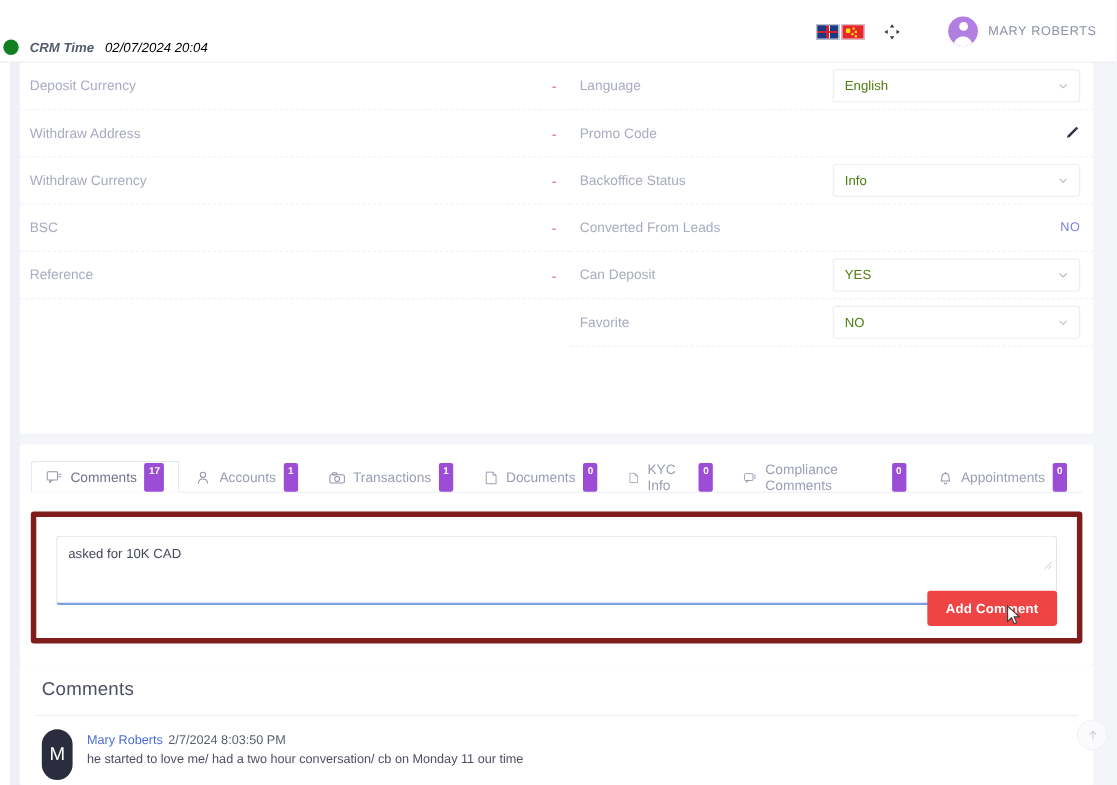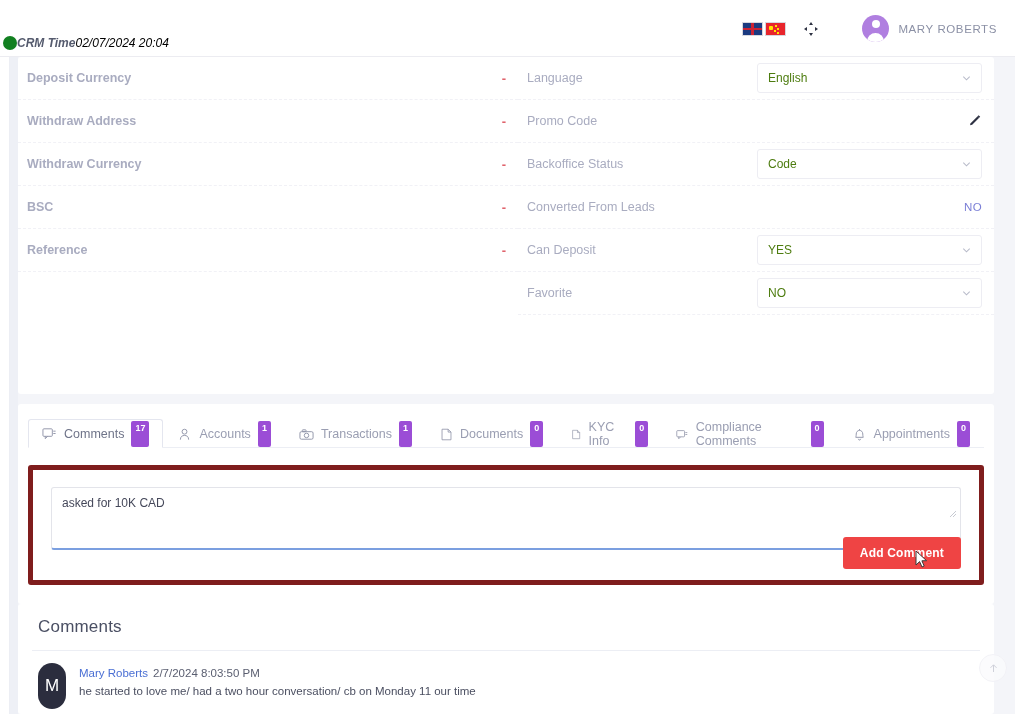--- a/index.html
+++ b/index.html
@@ -109,21 +109,21 @@
     background: #ffffff;
   }
   .user-name {
     font-size: 11.5px; letter-spacing: 0.6px;
     color: #8b90a5;
   }
 
   
   .crm-time-row {
     position: absolute; left: 0px; top: 36px;
-    display: flex; align-items: center; gap: 0;
+    display: flex; align-items: center; gap: 10px;
     z-index: 5;
   }
   .status-dot {
     width: 14px; height: 14px; border-radius: 50%;
     background: #128021;
     margin-left: 3px;
   }
   .crm-label {
     font-size: 12px; font-weight: bold; font-style: italic;
     color: #555b6e;
@@ -135,21 +135,20 @@
   
   .card-top {
     position: absolute; left: 18px; top: 57px;
     width: 976px; height: 337px;
     background: #ffffff;
     border-radius: 3px;
   }
   .col-left {
     position: absolute; left: 0px; top: 0px;
     width: 500px;
-    font-weight: bold;
   }
   .col-right {
     position: absolute; left: 500px; top: 0px;
     width: 476px;
   }
   .field-row {
     position: relative;
     height: 43px;
     display: flex; align-items: center;
     border-bottom: 1px dashed #f1f1f6;
@@ -408,21 +407,21 @@
           <span class="pencil-btn">
             <svg width="14" height="14" viewBox="0 0 14 14">
               <path d="M2 11.2 L2.6 9.2 L9.6 2.2 L11.2 3.8 L4.2 10.8 Z" fill="#2d3142"></path>
               <path d="M9.6 2.2 L10.6 1.2 L12.2 2.8 L11.2 3.8 Z" fill="#2d3142"></path>
             </svg>
           </span>
         </div>
         <div class="field-row">
           <span class="field-label">Backoffice Status</span>
           <span class="select-box">
-            <span>Code</span>
+            <span>Info</span>
             <svg class="caret" width="11" height="11" viewBox="0 0 12 12">
               <path d="M2.5 4.5 L6 8 L9.5 4.5" stroke="#b7bac9" stroke-width="1.1" fill="none"></path>
             </svg>
           </span>
         </div>
         <div class="field-row">
           <span class="field-label">Converted From Leads</span>
           <span class="field-value-text">NO</span>
         </div>
         <div class="field-row">

